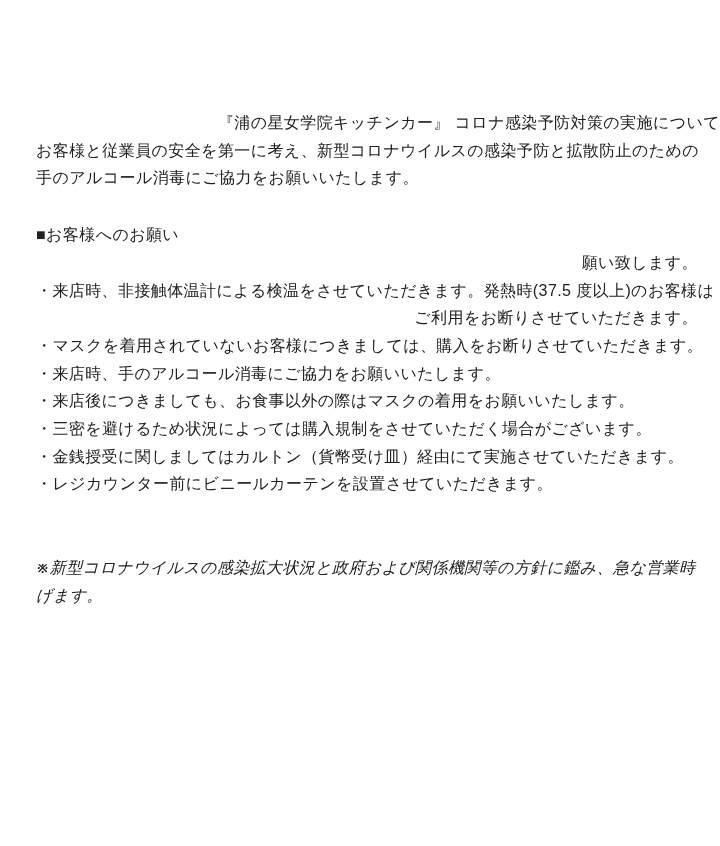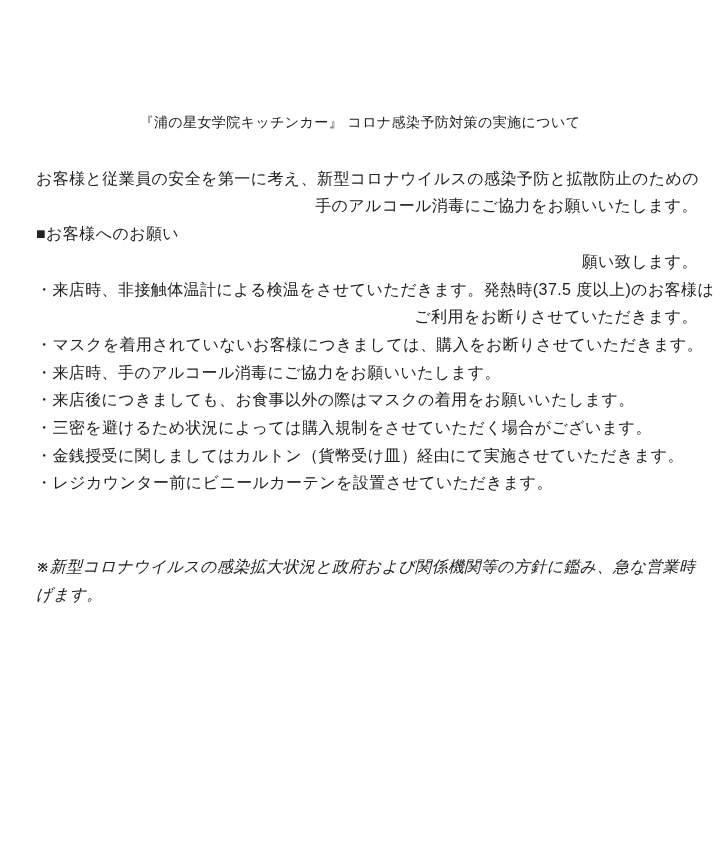--- a/index.html
+++ b/index.html
@@ -20,30 +20,29 @@
     padding-right: 22px;
     font-family: "Liberation Sans", "DejaVu Sans", sans-serif;
     font-size: 16px;
     line-height: 27.7px;
     letter-spacing: 0.4px;
     color: #212121;
     font-weight: 400;
   }
   .title {
     margin: 109px -22px 0 -36px;
-    text-align: center;
-    font-size: 14px;
+    text-align: right;
+    font-size: 16px;
     font-weight: 400;
     white-space: nowrap;
   }
   .intro {
-    margin-top: 28px;
-    text-align: right;
   }
   .requests {
+    margin-top: 29px;
   }
   .notes {
     margin-top: 56px;
     font-style: italic;
   }
   .line {
     white-space: nowrap;
   }
   .line.cont {
     margin-left: 12px;

